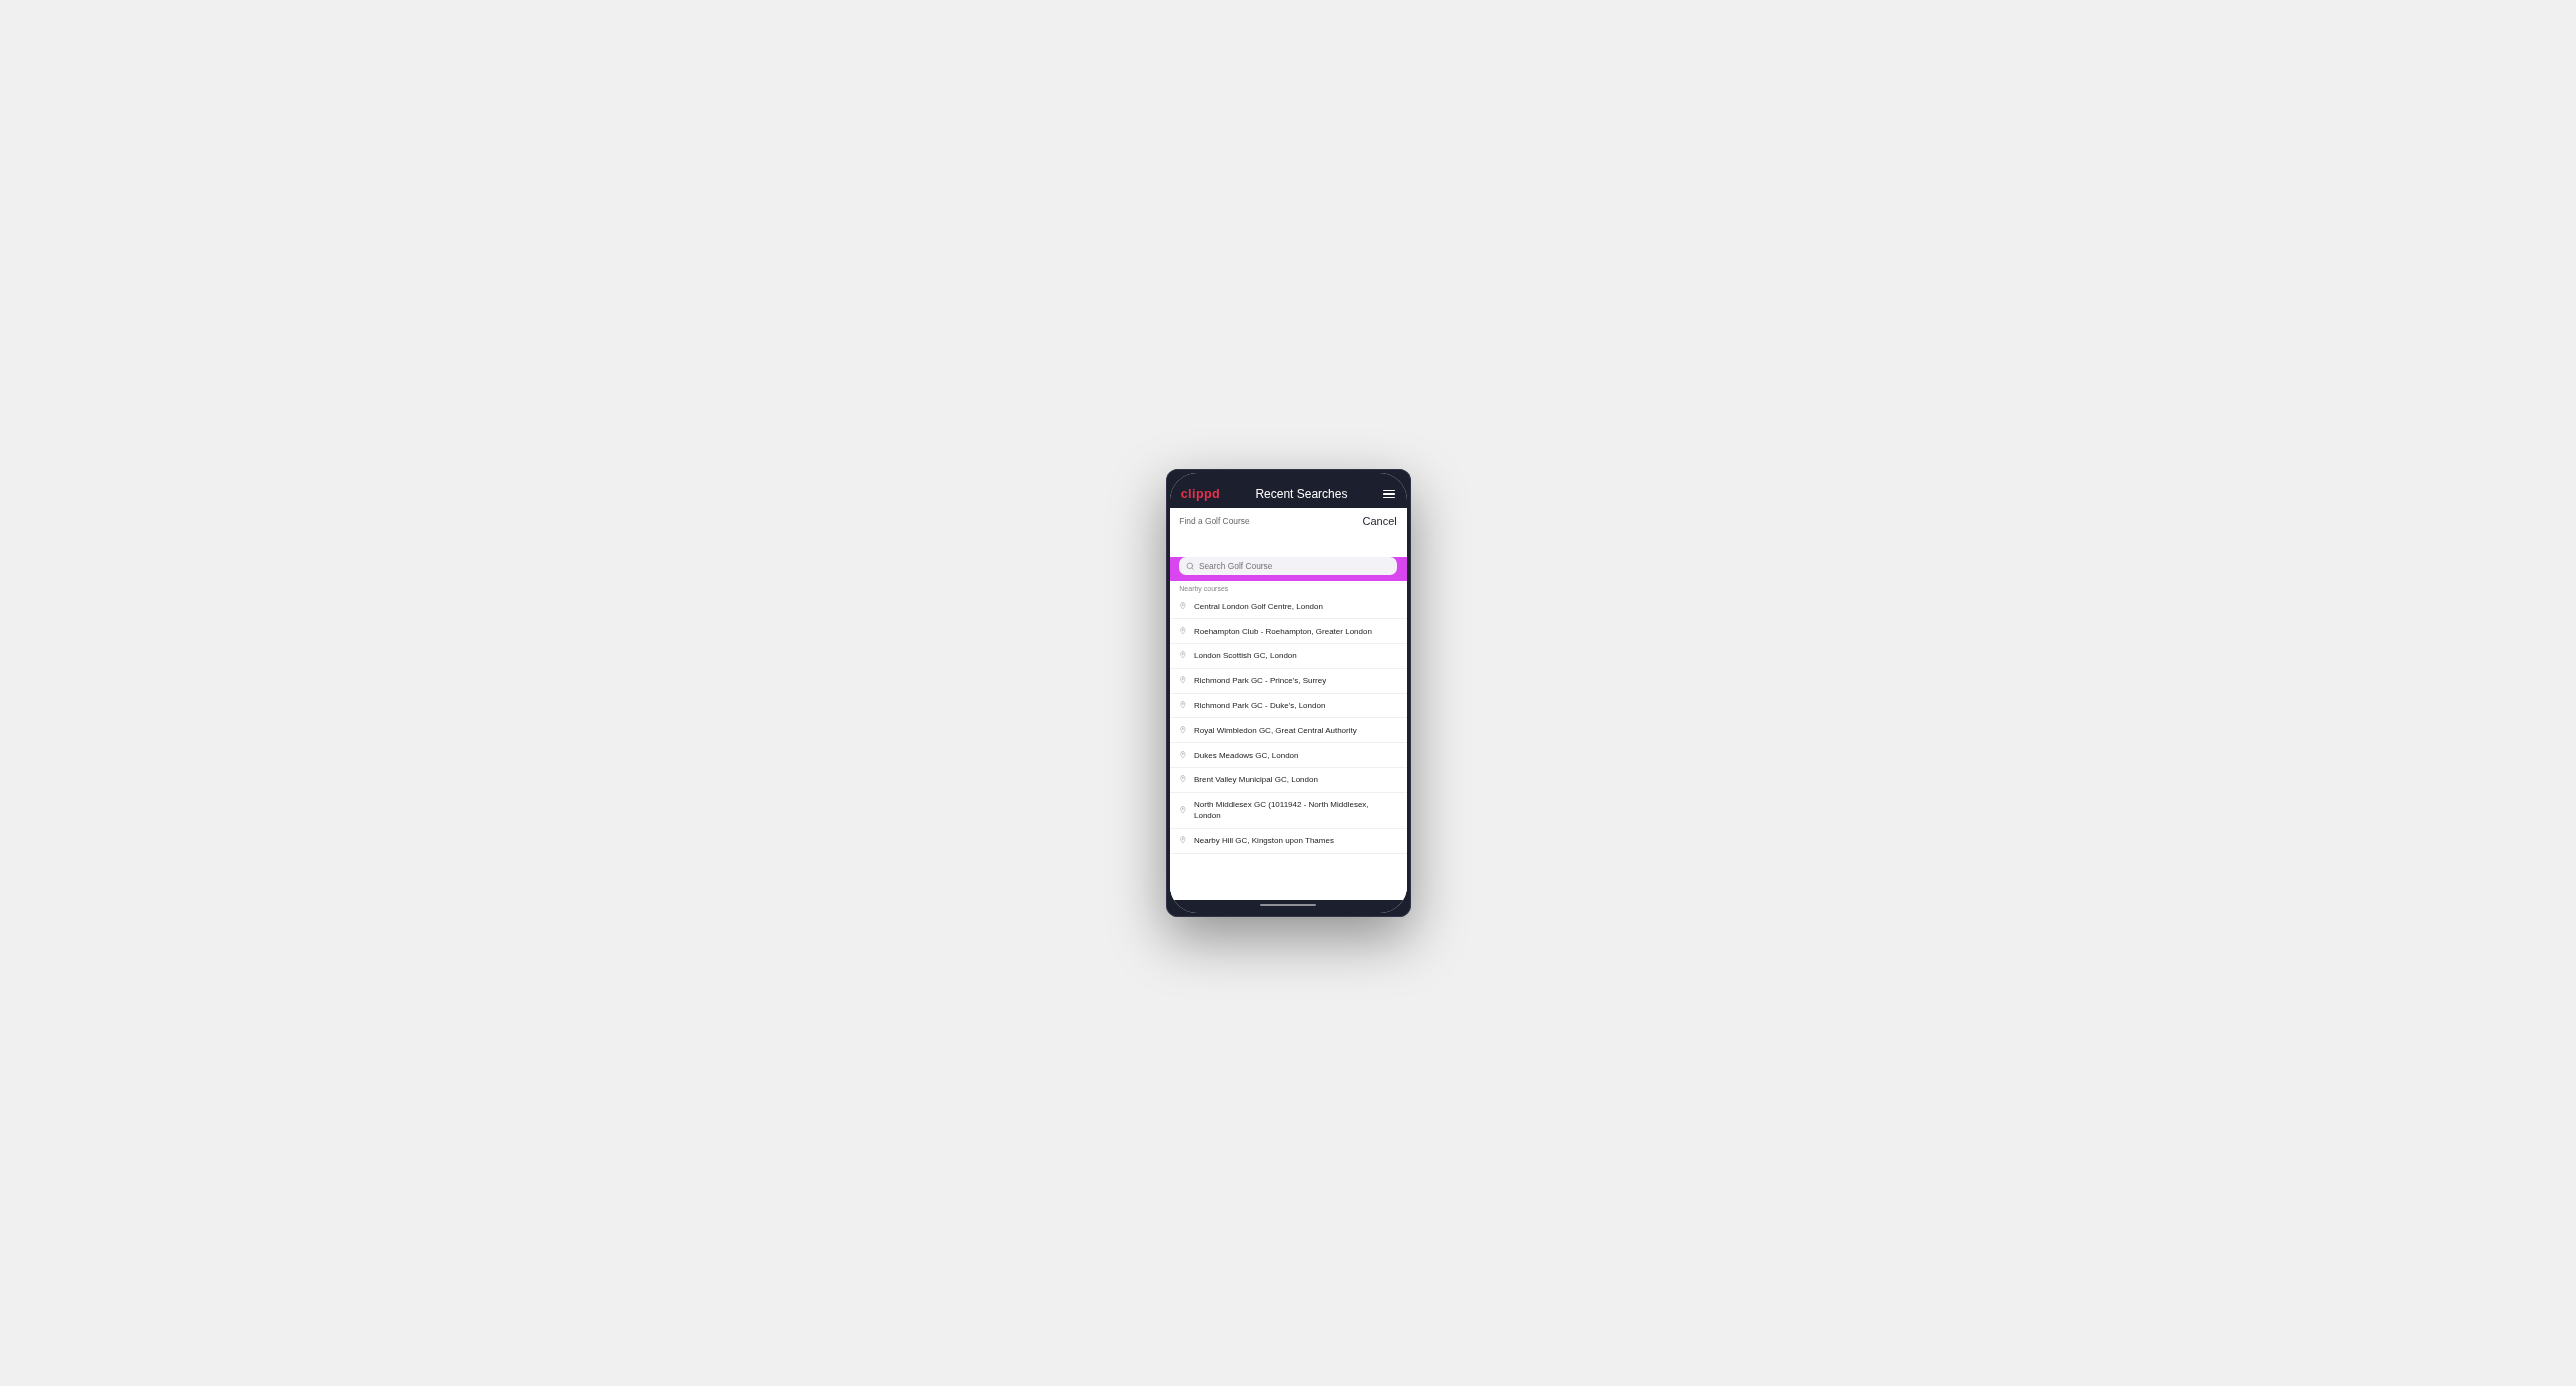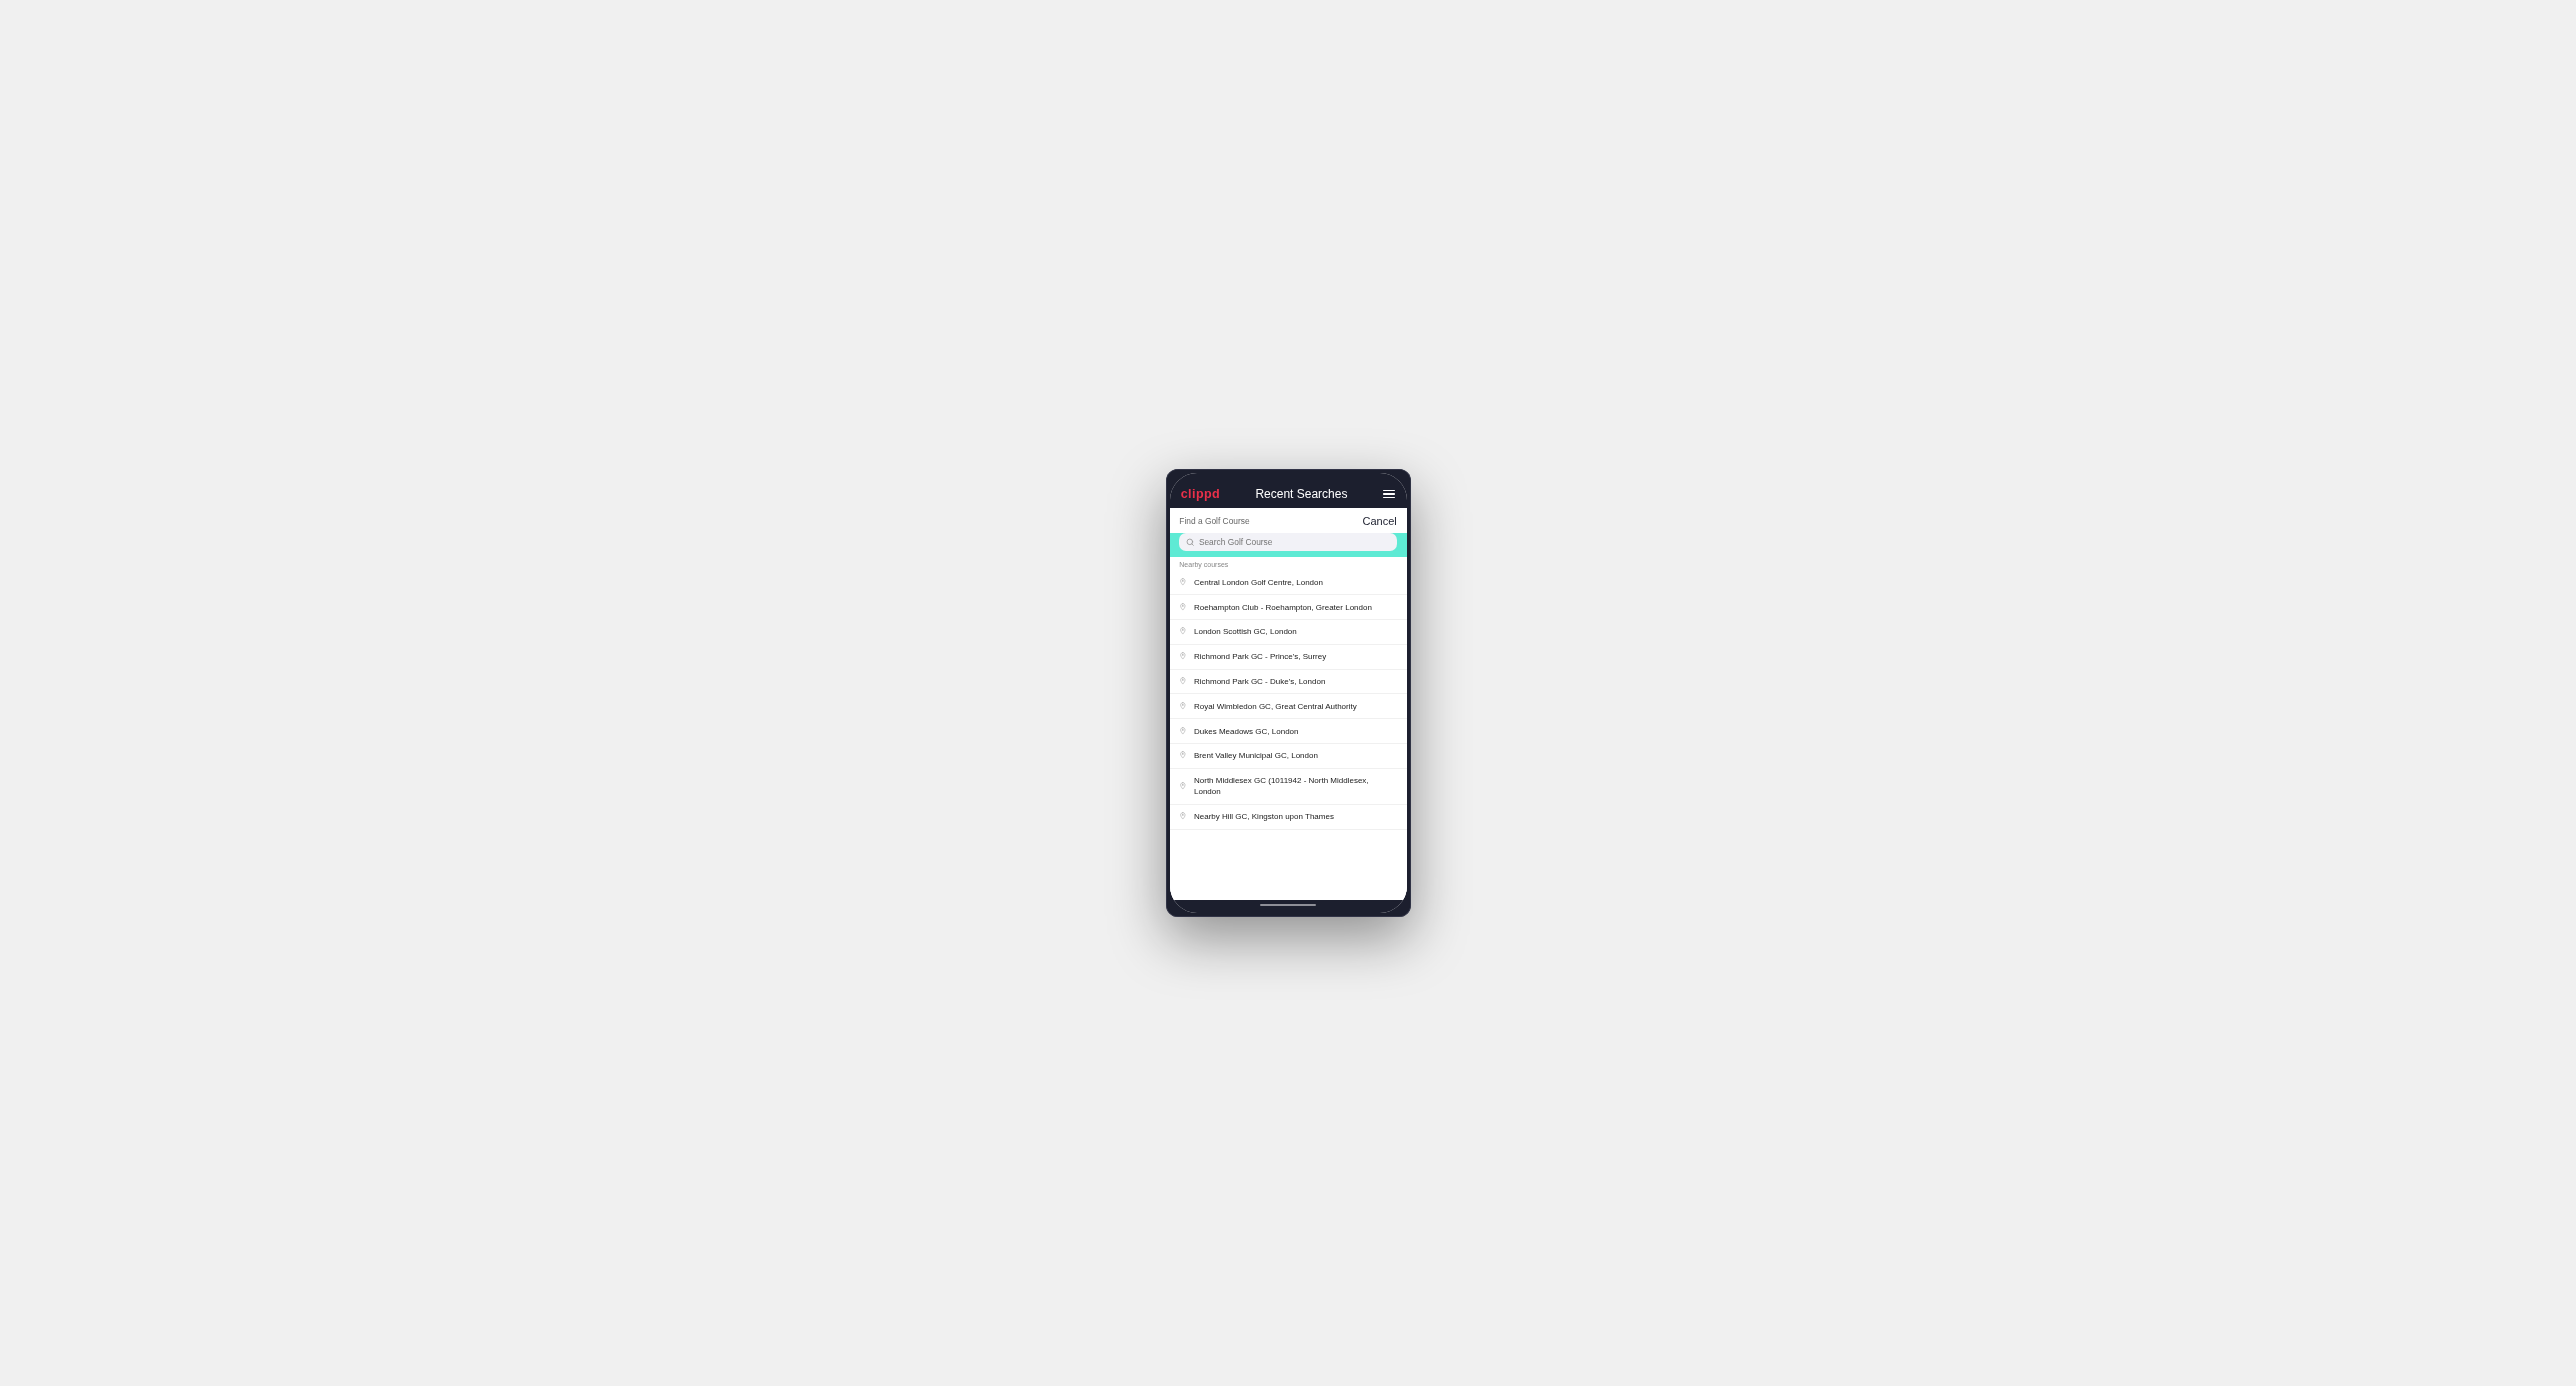--- a/index.html
+++ b/index.html
@@ -104,21 +104,22 @@
     .cancel-btn {
       font-size: 11px;
       color: #1c1f2e;
       font-weight: 500;
       cursor: pointer;
     }
 
     
     .search-container {
       padding: 0 9.8px 5.6px;
-      background: #5eead4;
+      background: #d946ef;
+      margin-top: 24px;
     }
 
     .search-box {
       display: flex;
       align-items: center;
       background: #f2f2f7;
       border-radius: 7px;
       padding: 4.2px 7px;
       gap: 4.2px;
     }

